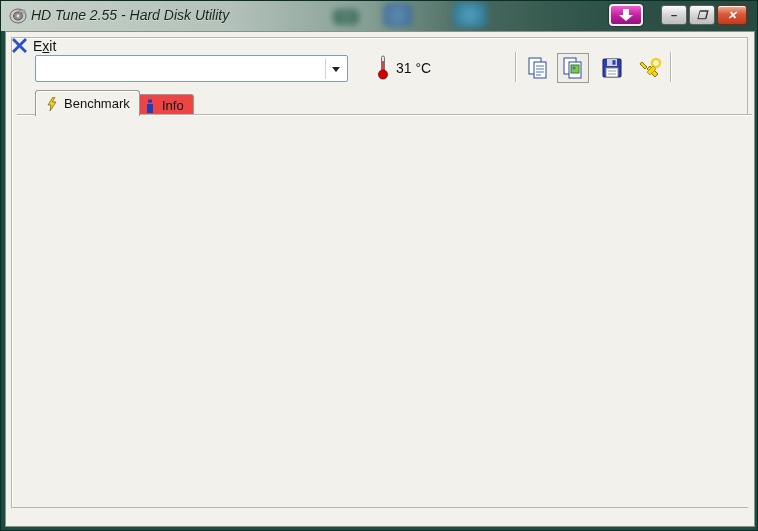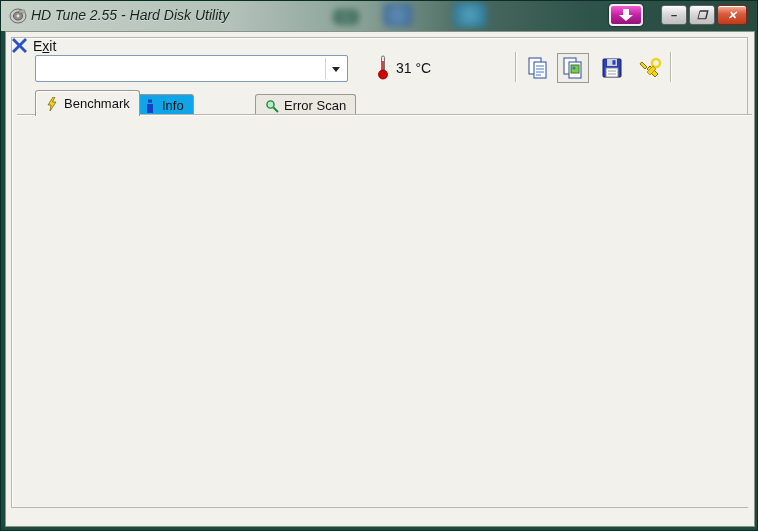--- a/index.html
+++ b/index.html
@@ -53,21 +53,21 @@
   #btn-save { left:586px; } #btn-options { left:624px; }
   #btn-exit { left:666px; top:16px; width:62px; height:28px; display:flex; align-items:flex-start; gap:6px; cursor:default; }
   #exit-label { font-size:14px; color:#111; }
   #exit-label u { text-decoration:underline; }
 
   
   .tab { position:absolute; display:flex; align-items:center; gap:5px; padding:0 9px; font-size:13px;
     color:#111; border:1px solid #9a9a92; border-bottom:none; border-radius:3px 3px 0 0; cursor:default; }
   #tab-benchmark { left:23px; top:52px; height:26px; background:#f2f1ec; z-index:3;
     box-shadow:inset 1px 1px 0 #fdfdfb; }
-  #tab-info { left:121px; top:56px; height:22px; background:#0ea5e9; }
+  #tab-info { left:121px; top:56px; height:22px; background:#ef4444; }
   #tab-health { left:171px; top:56px; height:22px; background:#eae8e0; }
   #tab-errorscan { left:243px; top:56px; height:22px; background:#eae8e0; }
   #tab-content { position:absolute; left:5px; top:77px; width:735px; height:392px; background:#f2f1ec;
     border-top:1px solid #fdfdfb; box-shadow:0 -1px 0 #b8b7ae; z-index:2; }
   .tab-icon { width:14px; height:14px; flex:0 0 auto; }
 
   
   #plot { position:absolute; left:53px; top:147px; width:495px; height:324px; background:#000;
     border:1px solid #8c8c8c; }
   #plot svg { position:absolute; left:0; top:0; }
@@ -191,27 +191,20 @@
           <path d="M8 0 L3 8 H6 L5 14 L11 5 H7.5 L10 0 Z" fill="#f2d21a" stroke="#6a5a00" stroke-width="0.7"></path>
         </svg>
         <span>Benchmark</span>
       </div>
       <div id="tab-info" class="tab">
         <svg class="tab-icon" viewBox="0 0 14 14">
           <rect x="5" y="0.5" width="4" height="3.2" fill="#1a3fc0"></rect>
           <path d="M4 5 h6 v9 h-6z" fill="#1a3fc0"></path>
         </svg>
         <span>Info</span>
-      </div>
-      <div id="tab-errorscan" class="tab">
-        <svg class="tab-icon" viewBox="0 0 14 14">
-          <circle cx="5.5" cy="5.5" r="3.6" fill="#bfe8c8" stroke="#1a8a3a" stroke-width="1.4"></circle>
-          <line x1="8.5" y1="8.5" x2="13" y2="13" stroke="#1a8a3a" stroke-width="2"></line>
-        </svg>
-        <span>Error Scan</span>
       </div>
       <div id="tab-content"></div>
     </div>
 
   </div>
 
   <div class="axis-unit" id="unit-left">MB/sec</div>
   <div class="axis-unit" id="unit-right">ms</div>
 
   <div class="ytick" style="left:19px; top:140px;">150</div>

